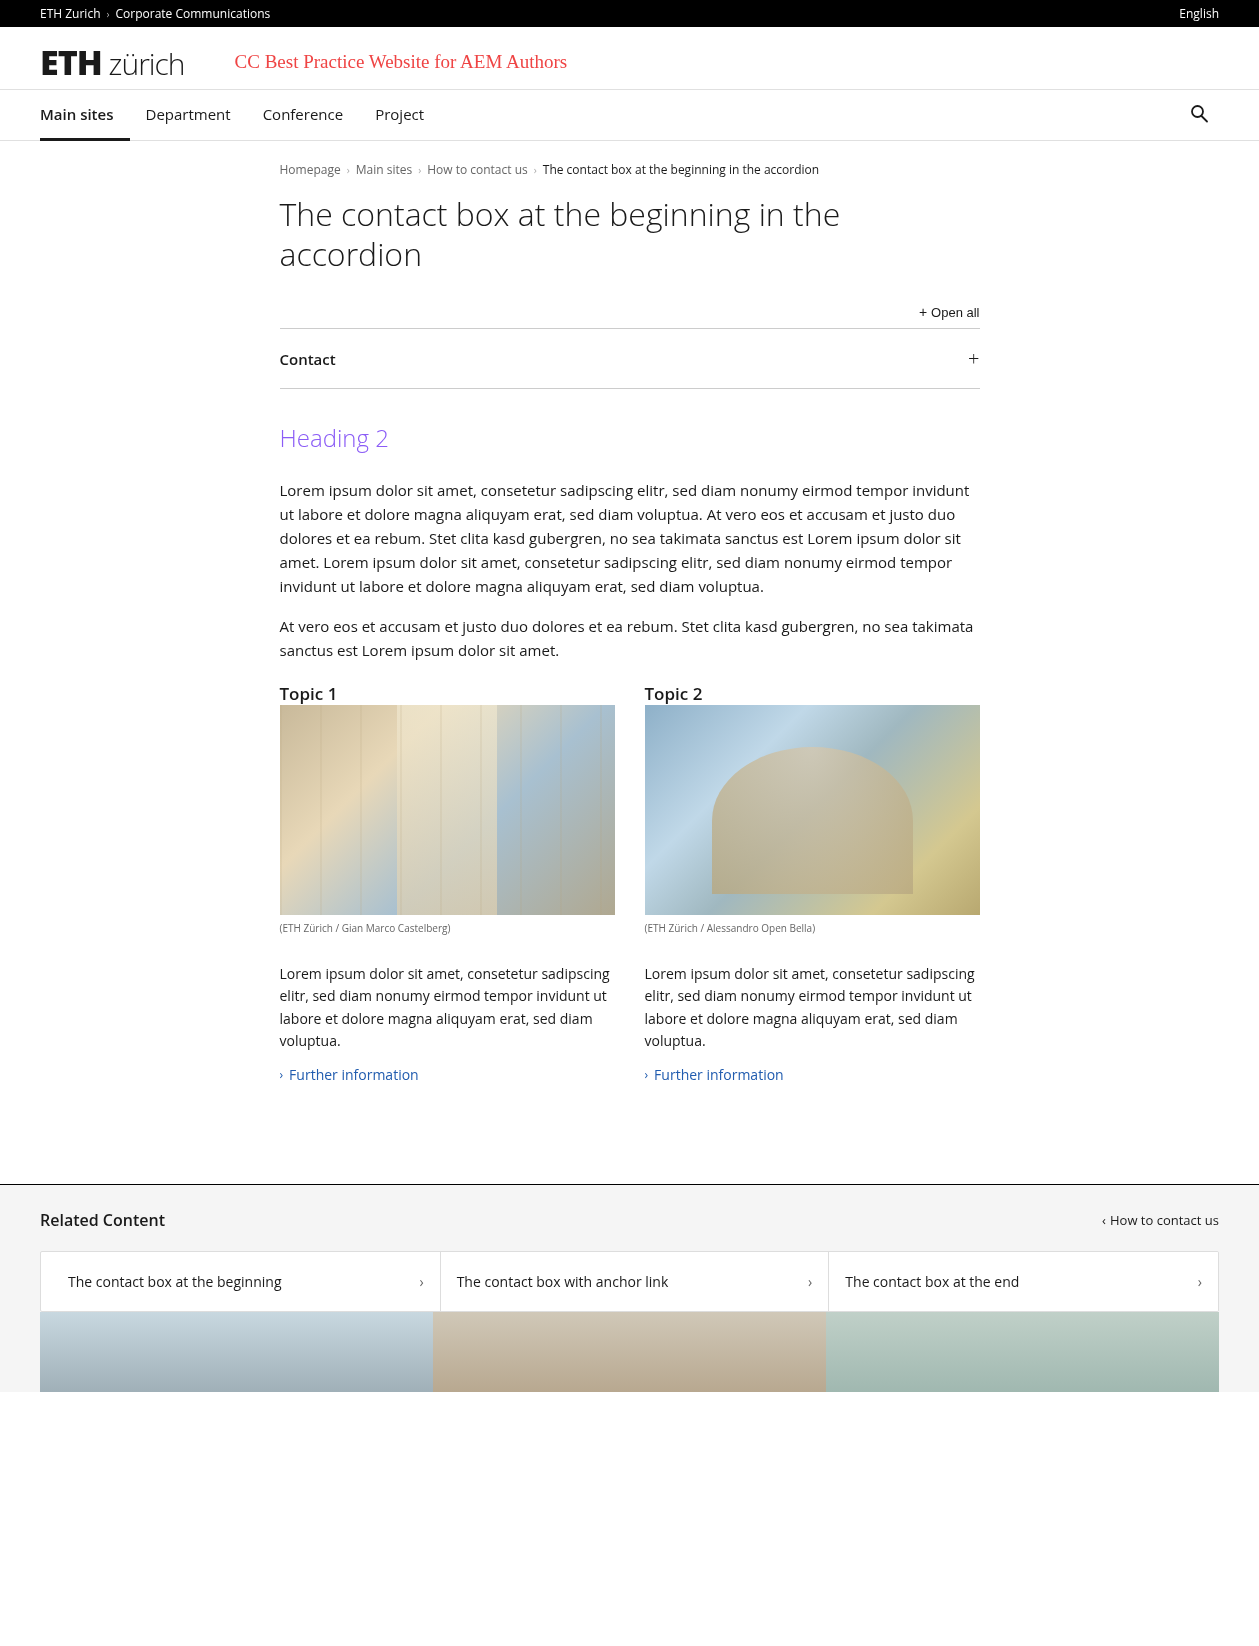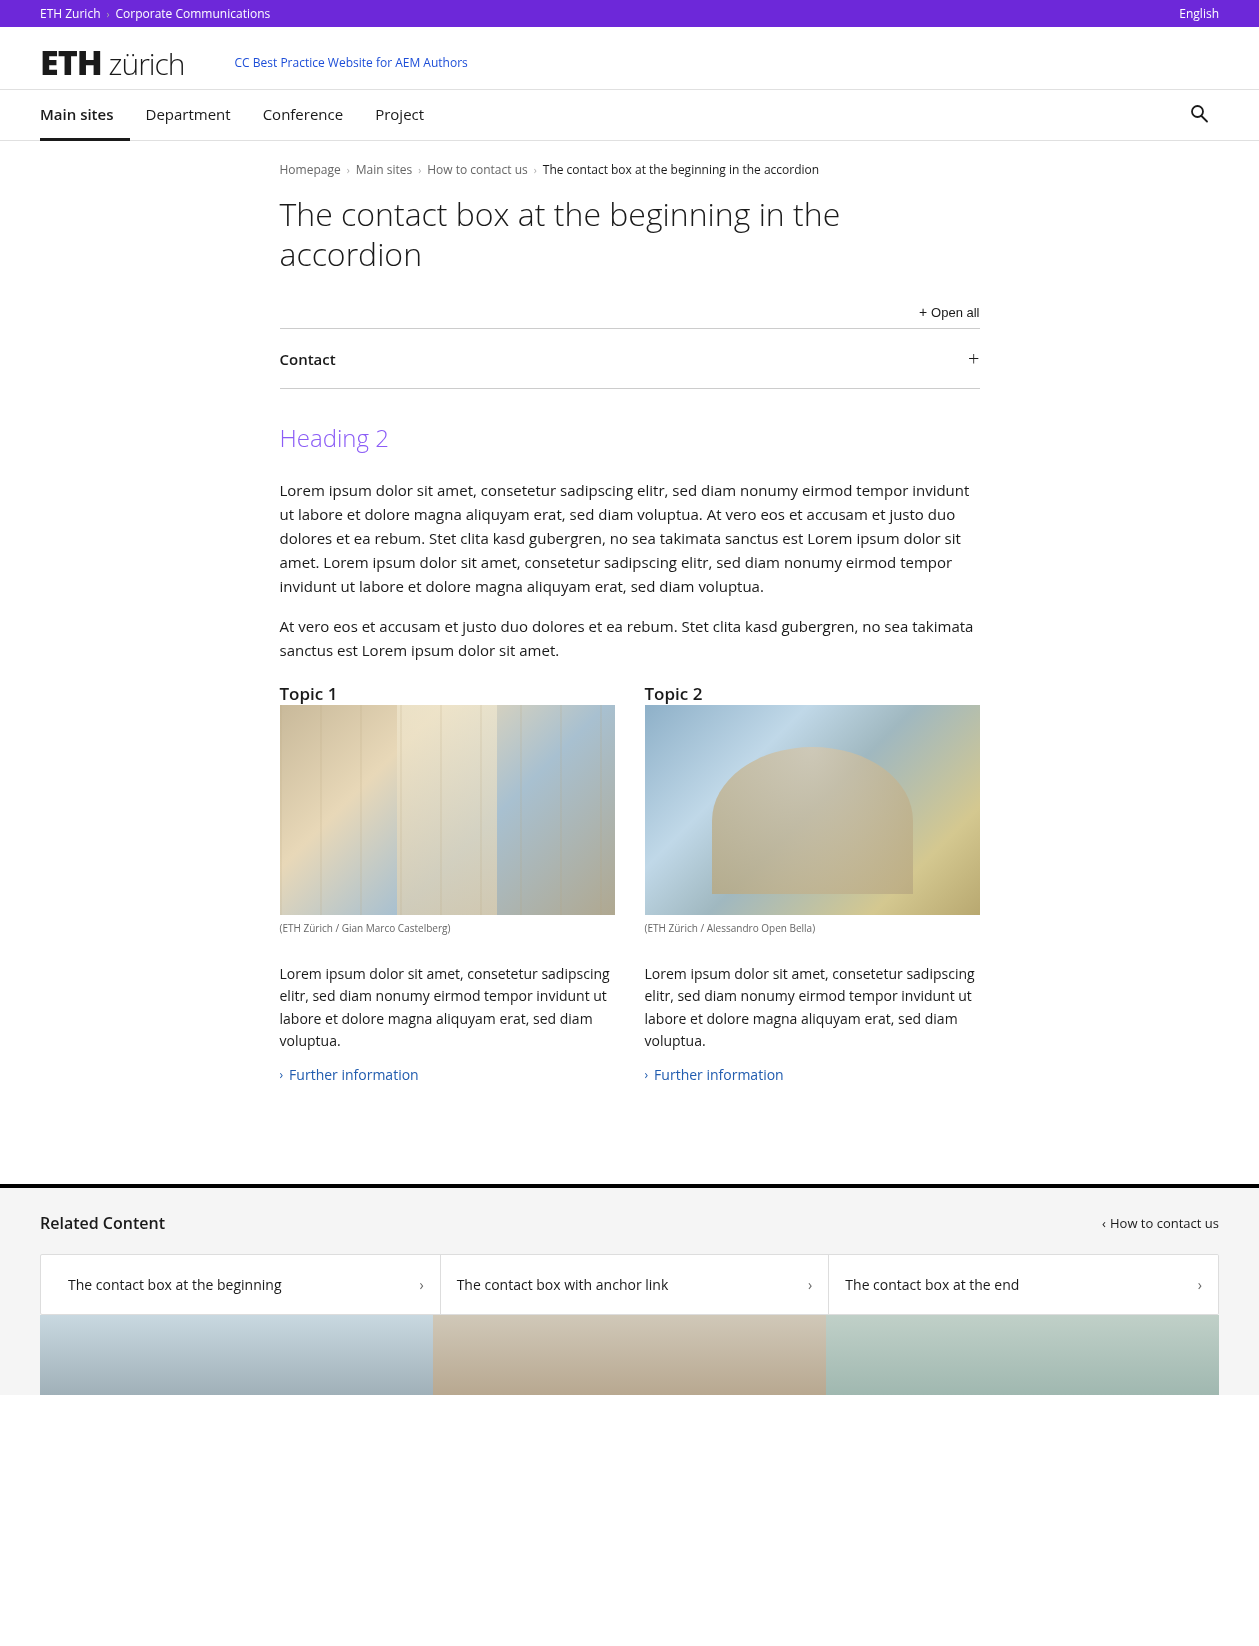--- a/index.html
+++ b/index.html
@@ -1,20 +1,20 @@
 <!DOCTYPE html>
 <html><head>
   <meta charset="utf-8">
   <style>
     * { box-sizing: border-box; margin: 0; padding: 0; }
     body { font-family: "ETH", "Open Sans", Arial, sans-serif; font-size: 16px; color: #1a1a1a; background: #fff; }
 
     
     .top-bar {
-      background: #6d28d9;
+      background: #000000;
       color: #fff;
       font-size: 12px;
       padding: 5px 40px;
       display: flex;
       align-items: center;
       justify-content: space-between;
     }
     .top-bar-left {
       display: flex;
       align-items: center;
@@ -47,24 +47,25 @@
     }
     .eth-logo span.eth {
       font-weight: 900;
       font-size: 34px;
     }
     .eth-logo span.zurich {
       font-weight: 300;
       font-size: 30px;
     }
     .site-title {
-      font-size: 12px;
+      font-size: 19px;
       font-weight: 400;
-      color: #1d4ed8;
+      color: #ef4444;
       margin-left: 10px;
+      font-family: Liberation Serif, serif;
     }
 
     
     .nav {
       padding: 0 40px;
       display: flex;
       align-items: center;
       border-bottom: 1px solid #e0e0e0;
       gap: 0;
     }
@@ -270,21 +271,21 @@
       font-size: 12px;
       color: #215caf;
     }
 
     
     .spacer { height: 60px; }
 
     
     .related-content-bar {
       background: #f5f5f5;
-      border-top: 4px solid #000000;
+      border-top: 1px solid #000000;
       padding: 24px 40px 0 40px;
     }
     .related-content-header {
       display: flex;
       justify-content: space-between;
       align-items: center;
       margin-bottom: 20px;
     }
     .related-content-title {
       font-size: 16px;

